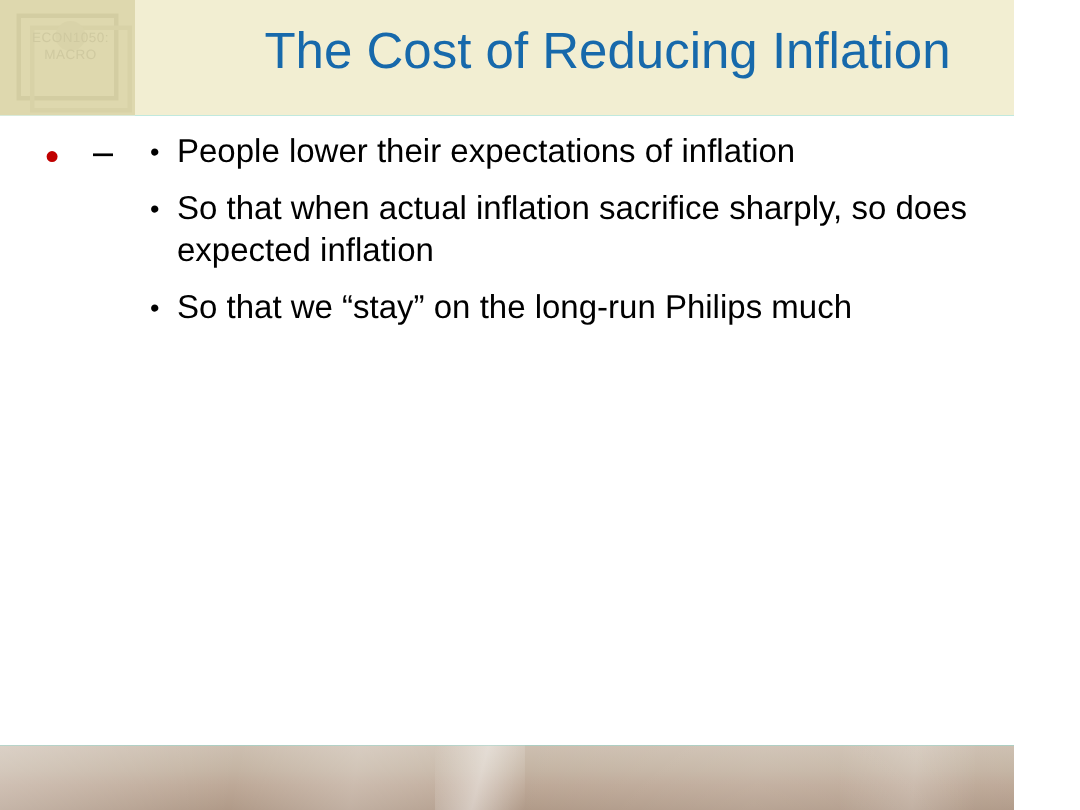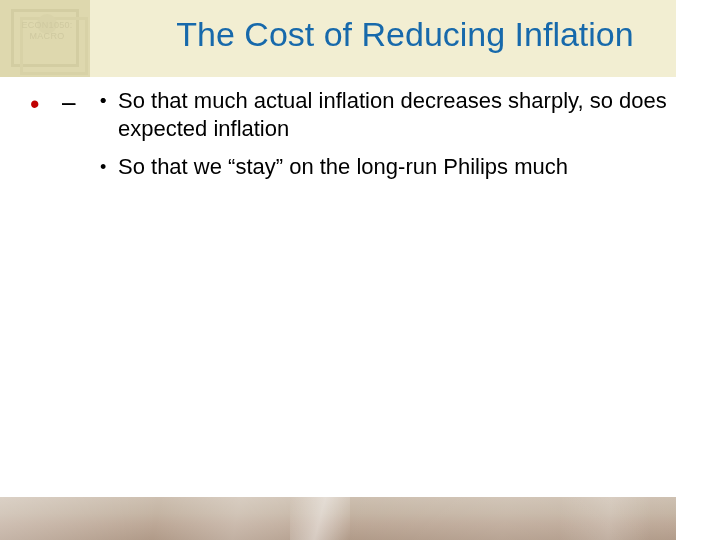--- a/index.html
+++ b/index.html
@@ -207,25 +207,26 @@
     <div class="lvl2">
       <span class="dash">–</span>
     </div>
 
     <div class="lvl2">
       <span class="dash">–</span>
     </div>
 
     <div class="lvl3">
       <span class="dot">•</span>
+      <span>People lower their expectations of inflation</span>
     </div>
 
     <div class="lvl3">
       <span class="dot">•</span>
-      <span>So that much actual inflation decreases sharply, so does expected inflation</span>
+      <span>So that when actual inflation sacrifice sharply, so does expected inflation</span>
     </div>
 
     <div class="lvl3">
       <span class="dot">•</span>
       <span>So that we “stay” on the long-run Philips much</span>
     </div>
 
   </div>
 
   <div id="footer">

